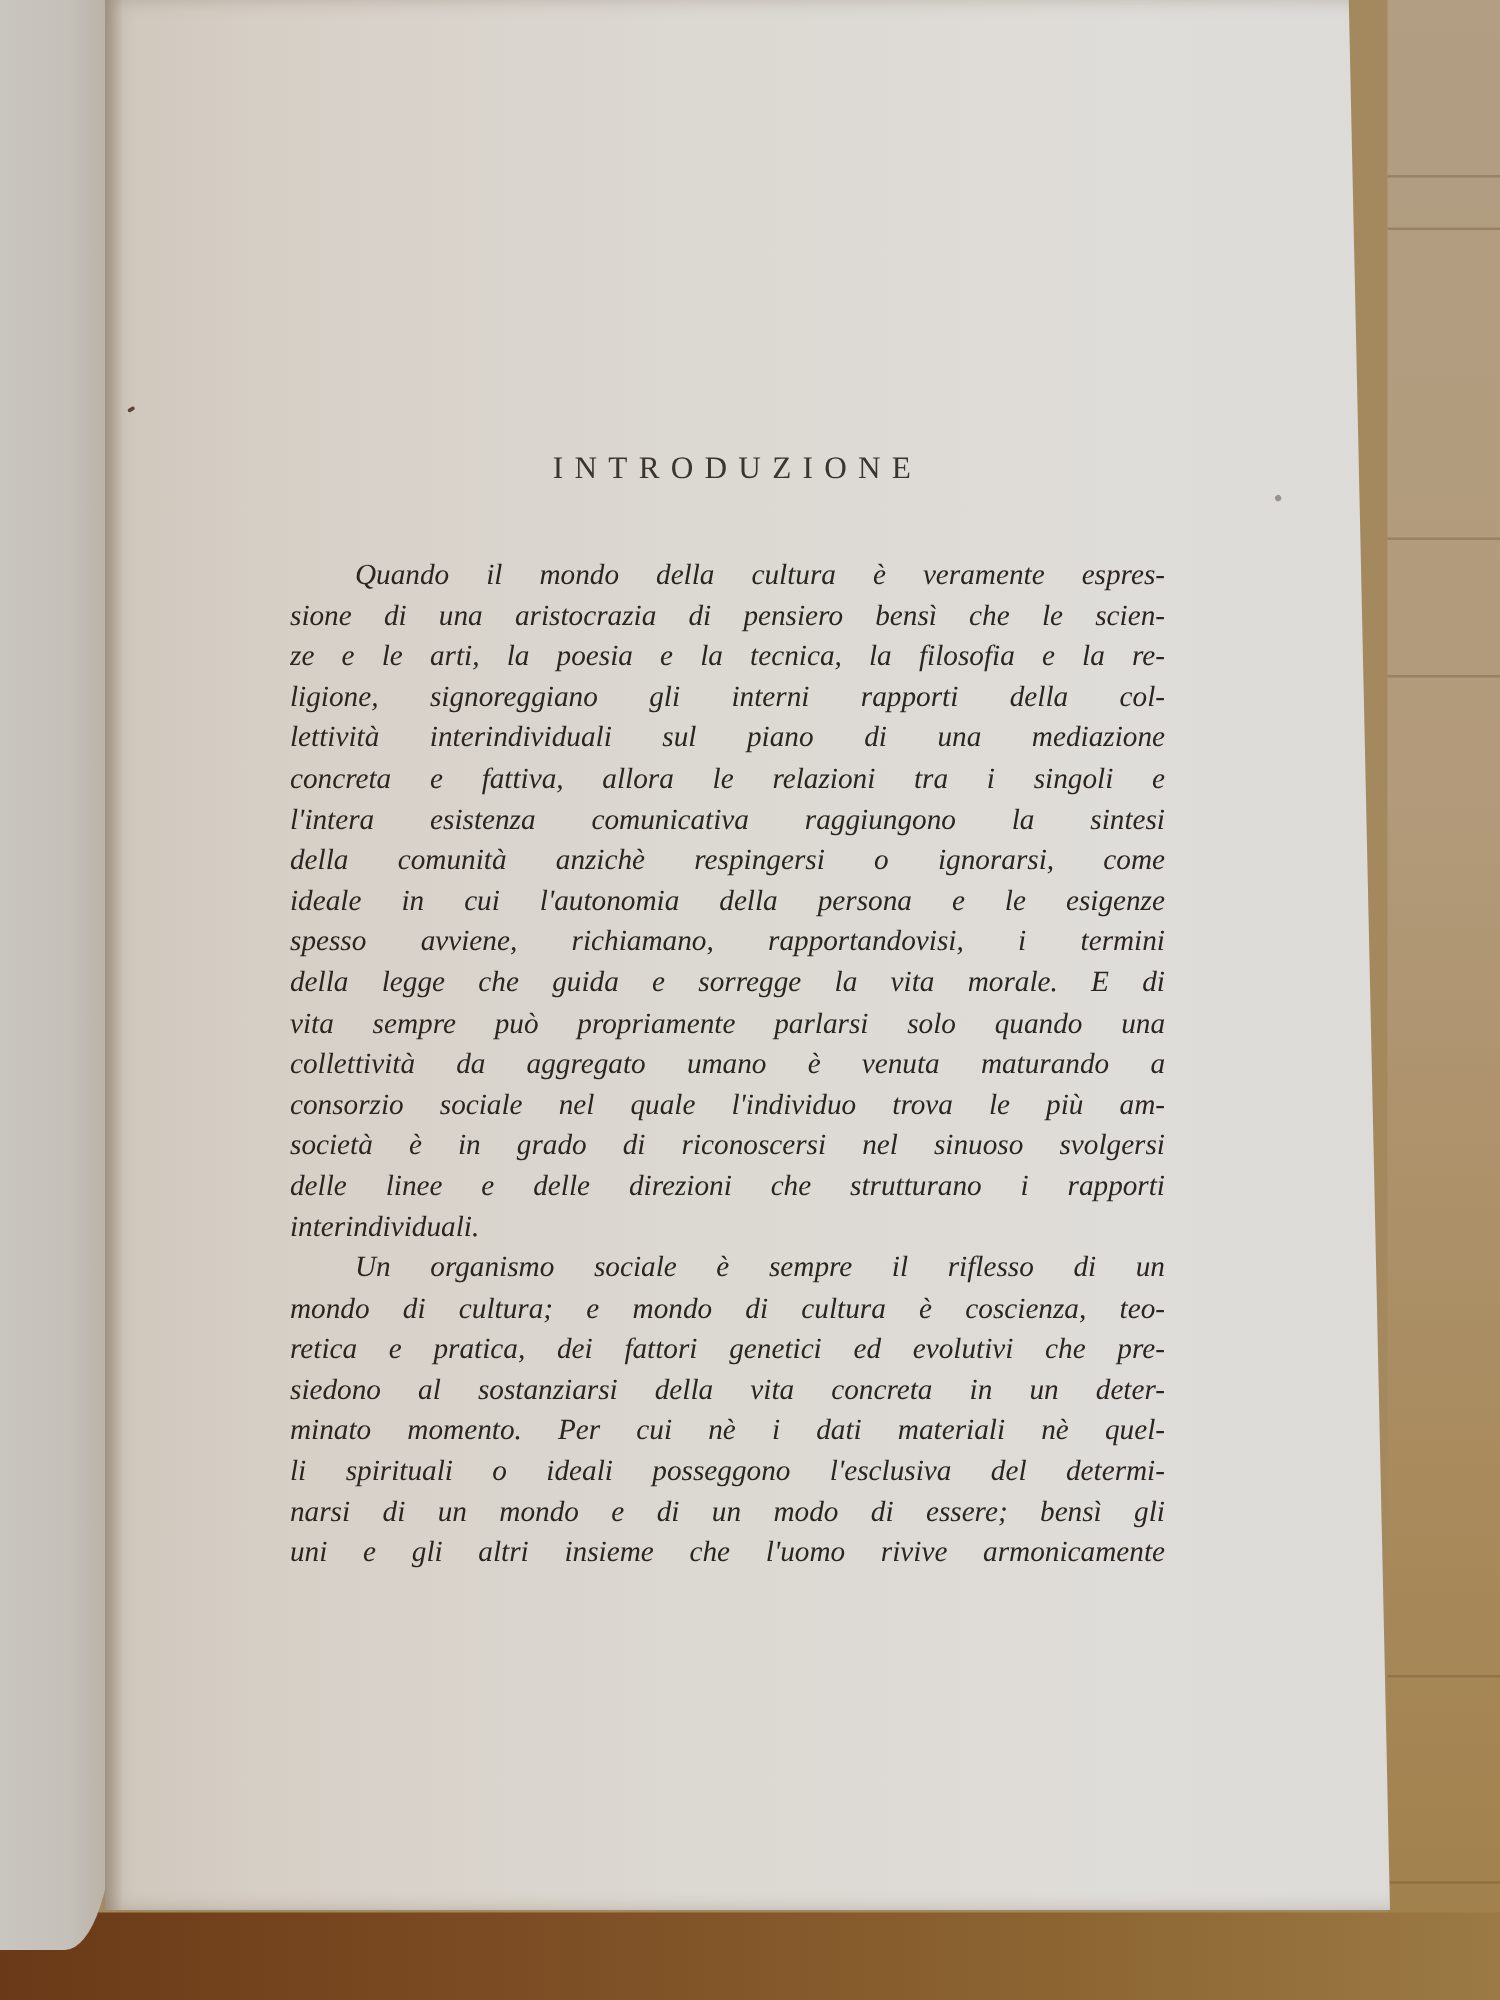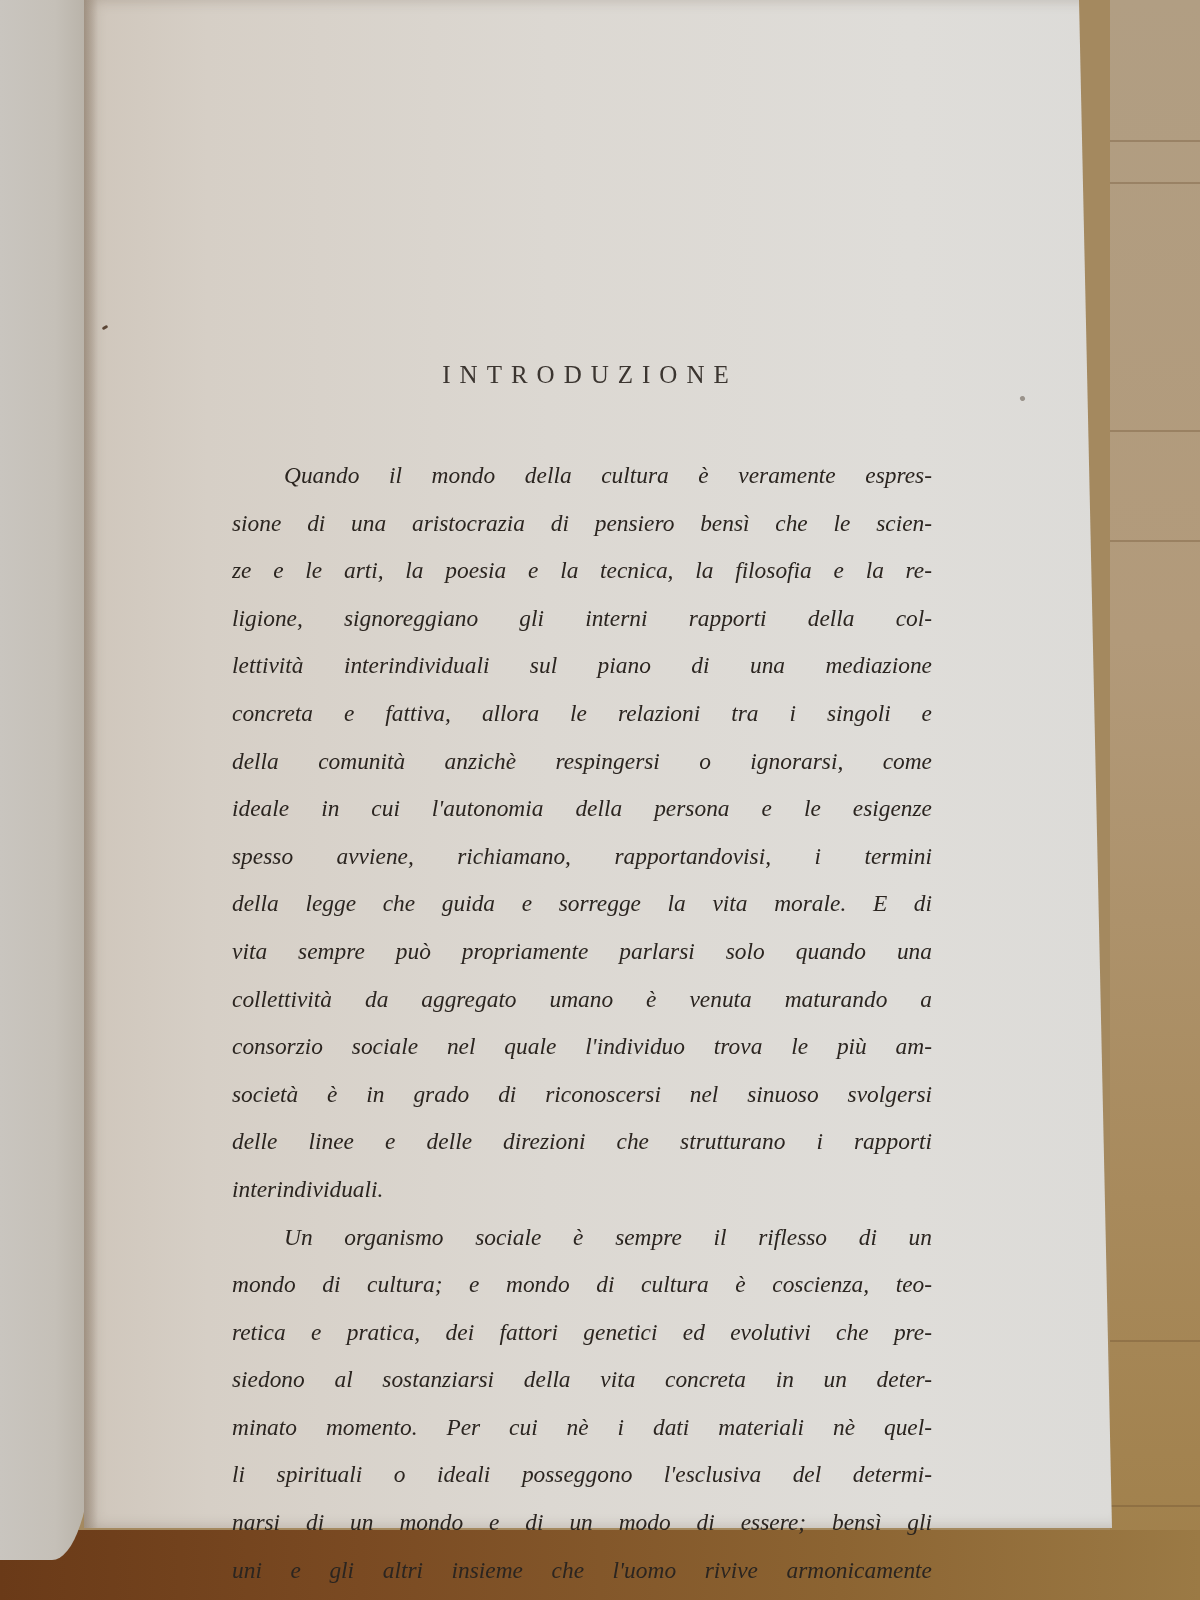--- a/index.html
+++ b/index.html
@@ -99,21 +99,20 @@
       line-height: 32.6px;
       color: #2b2520;
       text-align: justify;
       text-align-last: justify;
     }
     .line {
       display: block;
       white-space: nowrap;
       text-align-last: justify;
       overflow: hidden;
-      margin-top: 15px;
     }
     .line.last {
       text-align-last: left;
     }
     .line.indent {
       padding-left: 52px;
     }
   </style>
 </head>
 <body>
@@ -137,20 +136,21 @@
 
 <div class="heading">INTRODUZIONE</div>
 
 <div class="body-text">
   <span class="line indent">Quando il mondo della cultura è veramente espres-</span>
   <span class="line">sione di una aristocrazia di pensiero bensì che le scien-</span>
   <span class="line">ze e le arti, la poesia e la tecnica, la filosofia e la re-</span>
   <span class="line">ligione, signoreggiano gli interni rapporti della col-</span>
   <span class="line">lettività interindividuali sul piano di una mediazione</span>
   <span class="line">concreta e fattiva, allora le relazioni tra i singoli e</span>
+  <span class="line">l'intera esistenza comunicativa raggiungono la sintesi</span>
   <span class="line">della comunità anzichè respingersi o ignorarsi, come</span>
   <span class="line">ideale in cui l'autonomia della persona e le esigenze</span>
   <span class="line">spesso avviene, richiamano, rapportandovisi, i termini</span>
   <span class="line">della legge che guida e sorregge la vita morale. E di</span>
   <span class="line">vita sempre può propriamente parlarsi solo quando una</span>
   <span class="line">collettività da aggregato umano è venuta maturando a</span>
   <span class="line">consorzio sociale nel quale l'individuo trova le più am-</span>
   <span class="line">società è in grado di riconoscersi nel sinuoso svolgersi</span>
   <span class="line">delle linee e delle direzioni che strutturano i rapporti</span>
   <span class="line last">interindividuali.</span>

